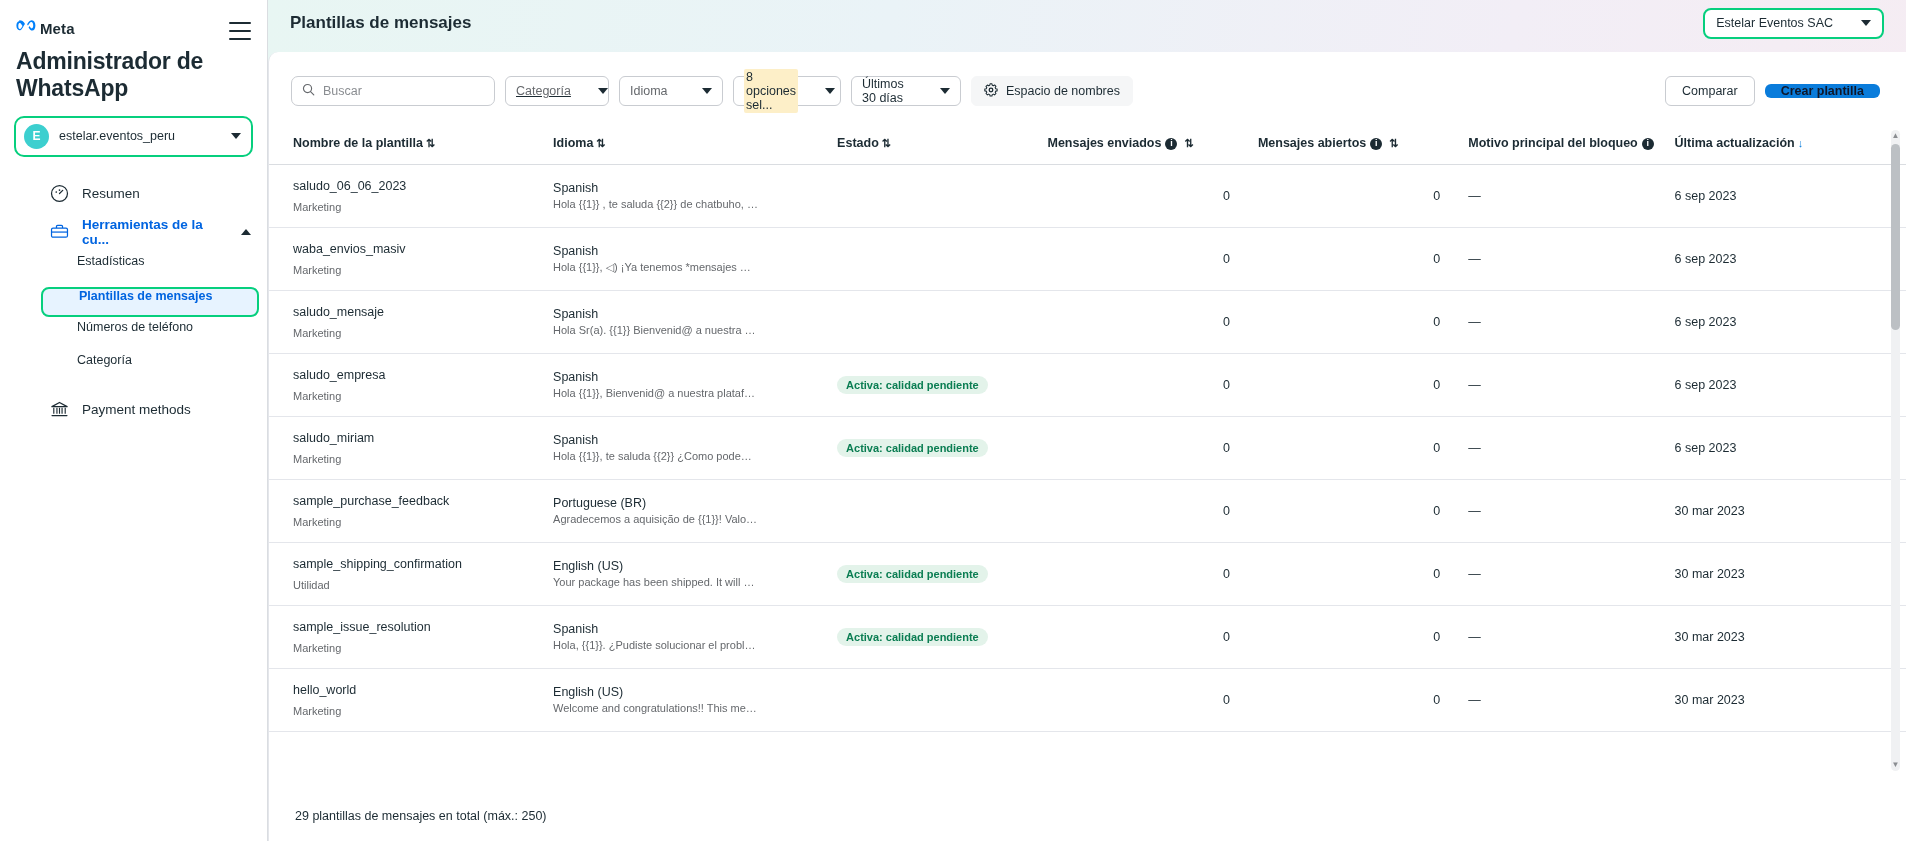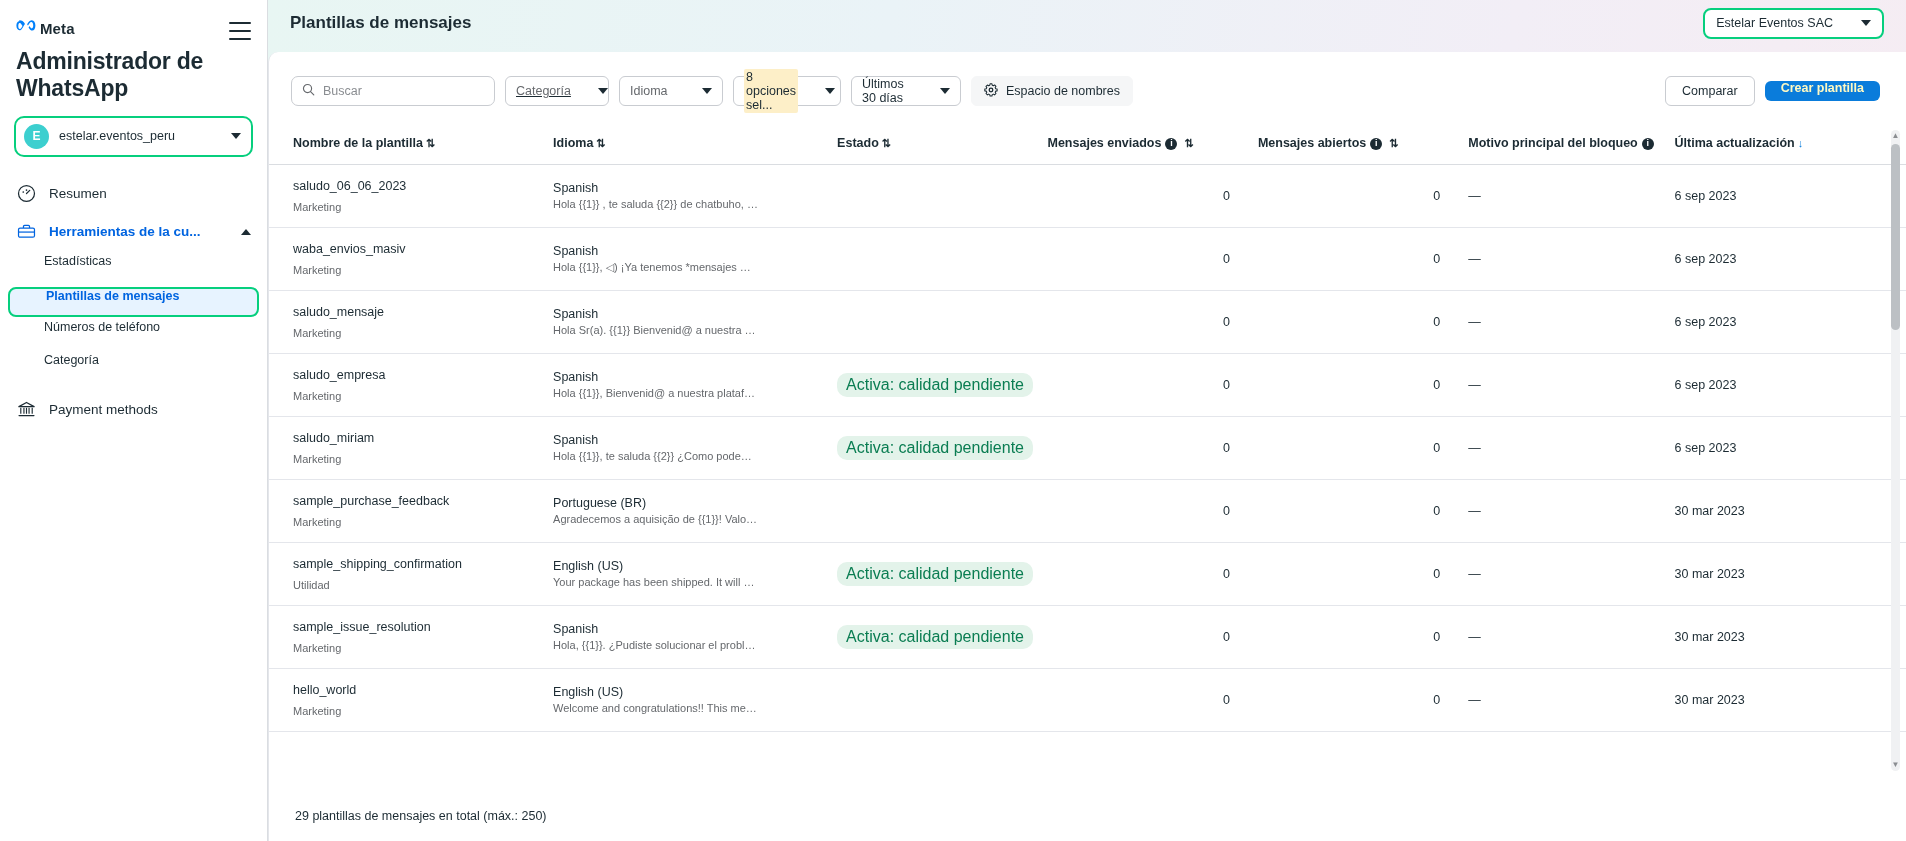--- a/index.html
+++ b/index.html
@@ -43,21 +43,21 @@
     background: #fff; cursor: pointer;
   }
   .avatar {
     width: 25px; height: 25px; border-radius: 50%;
     background: #3ccfcf; color: #fff; font-size: 12px; font-weight: 700;
     display: flex; align-items: center; justify-content: center; flex: 0 0 auto;
   }
   .account-name { flex: 1; font-size: 12.5px; color: #1c2b33; white-space: nowrap; overflow: hidden; text-overflow: ellipsis; }
   .caret { width: 0; height: 0; border-left: 5px solid transparent; border-right: 5px solid transparent; border-top: 6px solid #1c2b33; flex: 0 0 auto; }
 
-  .nav { margin-top: 18px; }
+  .nav { margin-top: 18px; padding-left: 33px; }
   .nav-row {
     display: flex; align-items: center; gap: 12px;
     padding: 0 16px; height: 38px; cursor: pointer;
   }
   .nav-row .label { font-size: 13.5px; color: #1c2b33; }
   .nav-row.link .label { color: #0064e0; font-weight: 700; }
   .nav-ico { width: 21px; height: 21px; flex: 0 0 auto; display:flex; align-items:center; justify-content:center;}
   .chev-up { width: 0; height: 0; border-left: 5px solid transparent; border-right: 5px solid transparent; border-bottom: 6px solid #1c2b33; margin-left: auto; }
 
   .subnav { padding-left: 0; }
@@ -109,22 +109,22 @@
   .sel.w-cat { width: 104px; text-decoration: underline; }
   .sel.w-idi { width: 104px; }
   .sel.w-opt { width: 108px; }
   .sel.w-opt .v { color: #1c2b33; background: #fdefc8; padding: 1px 2px; border-radius: 2px; }
   .sel.w-dias { width: 110px; }
   .sel.w-dias .v { color: #1c2b33; }
   .ns { gap: 8px; background: #f5f6f7; border-color: #f5f6f7; padding: 0 12px; }
   .spacer { flex: 1; }
   .btn-sec { border: 1px solid #c9ccd1; background:#fff; height: 30px; border-radius: 6px; padding: 0 16px;
     font-size: 12.5px; color: #1c2b33; display: flex; align-items: center; cursor: pointer; }
-  .btn-pri { background: #0a7cdb; color: #fef9c3; height: 20px; border-radius: 6px; padding: 0 16px;
-    font-size: 12.5px; font-weight: 600; display: flex; align-items: flex-start; cursor: pointer; border: none;}
+  .btn-pri { background: #0a7cdb; color: #0f172a; height: 14px; border-radius: 6px; padding: 0 16px;
+    font-size: 12.5px; font-weight: 600; display: flex; align-items: flex-end; cursor: pointer; border: none;}
 
   .table-wrap { flex: 1; position: relative; overflow: hidden; margin: 0 0 0 0; }
   .tbl { width: 100%; border-collapse: collapse; table-layout: fixed; }
   .tbl thead th {
     text-align: left; font-size: 12.5px; font-weight: 700; color: #1c2b33;
     padding: 12px 8px 12px 0; border-bottom: 1px solid #dadde1; vertical-align: top; line-height: 1.25;
   }
   .tbl thead th:first-child { padding-left: 24px; }
   .sorti { font-size: 11px; color: #1c2b33; margin-left: 3px; }
   .sorti.dn { color: #0a7cdb; }
@@ -132,21 +132,21 @@
     font-size: 9px; align-items:center; justify-content:center; font-weight:700; margin: 0 4px; vertical-align: 1px;}
   .tbl tbody td {
     font-size: 12.5px; color: #1c2b33; padding: 14px 8px 14px 0;
     border-bottom: 1px solid #e4e6eb; vertical-align: middle;
   }
   .tbl tbody td:first-child { padding-left: 24px; }
   .tname { font-size: 12.5px; color: #1c2b33; }
   .tcat { font-size: 11px; color: #65686c; margin-top: 8px; }
   .tlang { font-size: 12.5px; color: #1c2b33; }
   .tprev { font-size: 11px; color: #65686c; margin-top: 3px; white-space: nowrap; overflow: hidden; text-overflow: ellipsis; max-width: 206px; }
-  .badge { display: inline-block; background: #e3f3ea; color: #0a7d52; font-size: 16px; font-weight: 400;
+  .badge { display: inline-block; background: #e3f3ea; color: #0a7d52; font-size: 11px; font-weight: 700;
     padding: 3px 9px; border-radius: 10px; }
   .num { text-align: right; padding-right: 28px !important; }
   .dash { color: #1c2b33; }
 
   .col-name { width: 270px; }
   .col-lang { width: 270px; }
   .col-state { width: 200px; }
   .col-sent { width: 200px; margin-left: 14px; }
   .col-open { width: 200px; }
   .col-block { width: 196px; }

